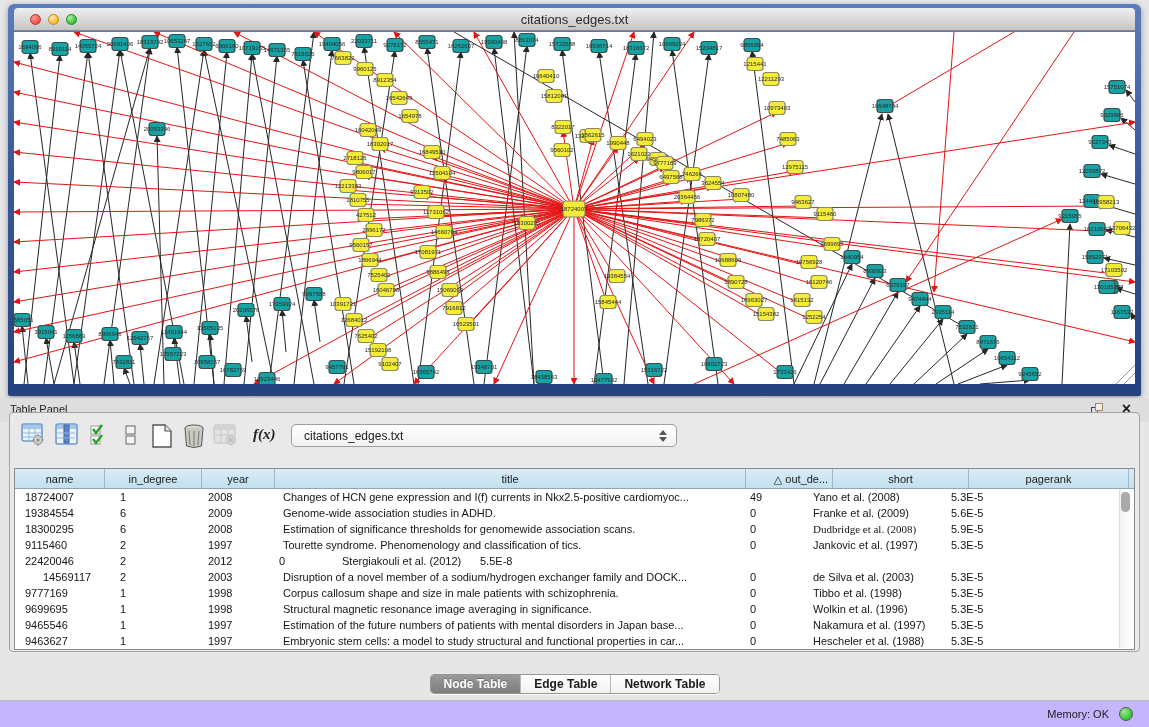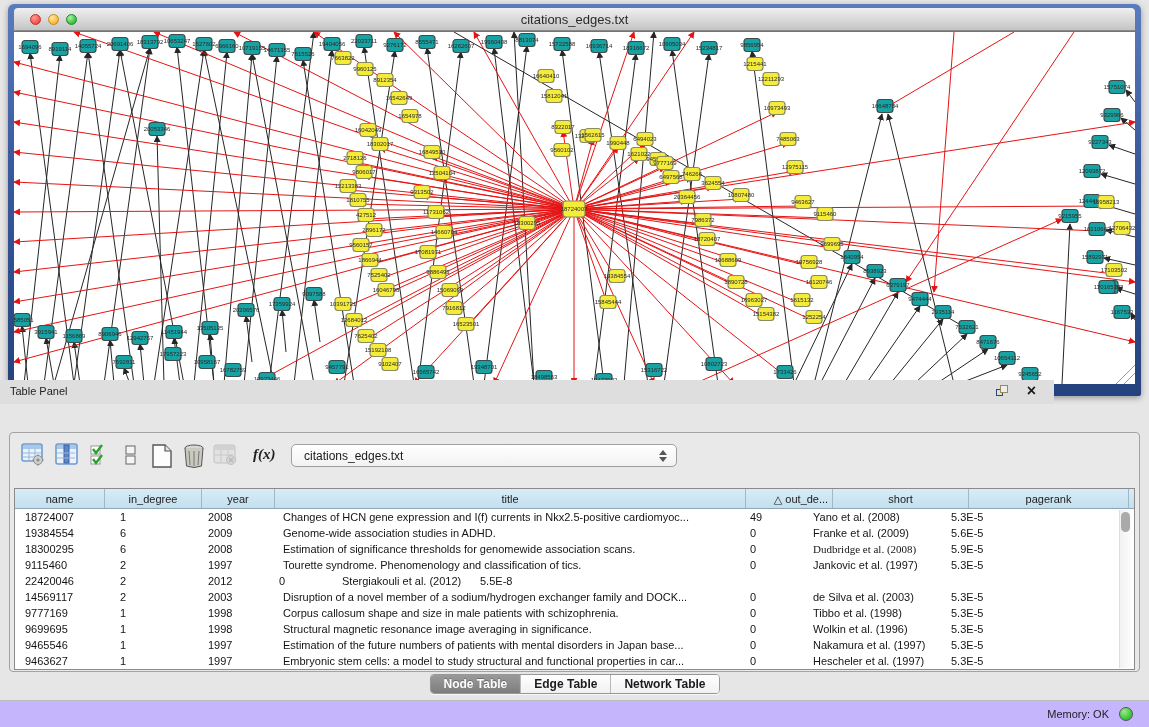--- a/index.html
+++ b/index.html
@@ -15,28 +15,28 @@
     border-radius:4px 4px 0 0; border-bottom:1px solid #8a8a8a; }
   .title { position:absolute; left:0; right:0; top:4px; text-align:center; font-size:13px; color:#2b2b2b; }
   .light { position:absolute; top:6px; width:11px; height:11px; border-radius:50%; display:inline-block; }
   .light.red    { left:16px; background:radial-gradient(circle at 35% 30%, #ff9a94,#f85a51 60%,#d83b33); border:1px solid #b9322c; }
   .light.yellow { left:34px; background:radial-gradient(circle at 35% 30%, #ffe9a8,#fdbf40 60%,#e09c1f); border:1px solid #c08a1d; }
   .light.green  { left:52px; background:radial-gradient(circle at 35% 30%, #b3f0a8,#3ec945 60%,#23a32c); border:1px solid #1f8b27; }
   .canvas { position:absolute; left:6px; top:28px; width:1121px; height:352px; background:#fff; overflow:hidden; }
   .canvas svg { display:block; }
 
   
-  .panel-header { position:absolute; left:0; top:380px; width:1054px; height:24px; background:#dedede; }
+  .panel-header { position:absolute; left:0; top:398px; width:1149px; height:24px; background:#dedede; }
   .panel-title { position:absolute; left:10px; top:5px; font-size:11px; color:#222; }
   .float-ic { position:absolute; right:44px; top:5px; width:14px; height:13px; }
   .float-ic .b { position:absolute; left:0; top:4px; width:7px; height:7px; border:1px solid #2c4670; background:transparent; }
   .float-ic .f { position:absolute; left:4px; top:0; width:8px; height:8px; border:1px solid #9a8a55; background:#eee; }
   .close-ic { position:absolute; right:18px; top:1px; font-size:16px; font-weight:bold; color:#1a1a1a; line-height:20px; }
 
-  .sub-panel { position:absolute; left:9px; top:432px; width:1131px; height:240px;
+  .sub-panel { position:absolute; left:9px; top:412px; width:1131px; height:240px;
     background:#e9e9e9; border:1px solid #a3a3a3; border-radius:4px; }
 
   
   .tbar-ic { position:absolute; top:10px; cursor:default; }
   .dropdown { position:absolute; left:281px; top:11px; width:386px; height:23px; background:linear-gradient(180deg,#ffffff,#f2f2f2);
     border:1px solid #9f9f9f; border-radius:5px; font-size:12px; color:#1a1a1a; }
   .dropdown .val { position:absolute; left:12px; top:4px; }
   .stepper { position:absolute; right:9px; top:4px; width:9px; height:14px; }
   .stepper .up, .stepper .dn { position:absolute; left:1px; width:0; height:0; border-left:4px solid transparent; border-right:4px solid transparent; }
   .stepper .up { top:1px; border-bottom:5px solid #555; }
@@ -942,21 +942,21 @@
           </div>
           <div class="trow">
             <div class="td" style="width: 90px; padding-left: 10px;">22420046</div>
             <div class="td" style="width: 97px; padding-left: 15px;">2</div>
             <div class="td" style="width: 73px; padding-left: 6px;">2012</div>
             <div class="td" style="width: 63px; padding-left: 4px;">0</div>
             <div class="td" style="width: 136px; padding-left: 4px;">Stergiakouli et al. (2012)</div>
             <div class="td" style="width: 160px; padding-left: 6px;">5.5E-8</div>
           </div>
           <div class="trow">
-            <div class="td" style="width: 90px; padding-left: 10px;">14569117</div>
+            <div class="td" style="width: 90px; padding-left: 28px;">14569117</div>
             <div class="td" style="width: 97px; padding-left: 15px;">2</div>
             <div class="td" style="width: 73px; padding-left: 6px;">2003</div>
             <div class="td" style="width: 471px; padding-left: 8px;">Disruption of a novel member of a sodium/hydrogen exchanger family and DOCK...</div>
             <div class="td" style="width: 63px; padding-left: 4px;">0</div>
             <div class="td" style="width: 136px; padding-left: 4px;">de Silva et al. (2003)</div>
             <div class="td" style="width: 160px; padding-left: 6px;">5.3E-5</div>
           </div>
           <div class="trow">
             <div class="td" style="width: 90px; padding-left: 10px;">9777169</div>
             <div class="td" style="width: 97px; padding-left: 15px;">1</div>
@@ -983,21 +983,21 @@
             <div class="td" style="width: 63px; padding-left: 4px;">0</div>
             <div class="td" style="width: 136px; padding-left: 4px;">Nakamura et al. (1997)</div>
             <div class="td" style="width: 160px; padding-left: 6px;">5.3E-5</div>
           </div>
           <div class="trow">
             <div class="td" style="width: 90px; padding-left: 10px;">9463627</div>
             <div class="td" style="width: 97px; padding-left: 15px;">1</div>
             <div class="td" style="width: 73px; padding-left: 6px;">1997</div>
             <div class="td" style="width: 471px; padding-left: 8px;">Embryonic stem cells: a model to study structural and functional properties in car...</div>
             <div class="td" style="width: 63px; padding-left: 4px;">0</div>
-            <div class="td" style="width: 136px; padding-left: 4px;">Hescheler et al. (1997)</div>
+            <div class="td" style="width: 136px; padding-left: 4px;">Hescheler et al. (1988)</div>
             <div class="td" style="width: 160px; padding-left: 6px;">5.3E-5</div>
           </div>
         </div>
       <div class="vscroll">
           <div class="vthumb"></div>
         </div>
     </div>
   </div>
 
   <div class="tabs" id="tabs">

